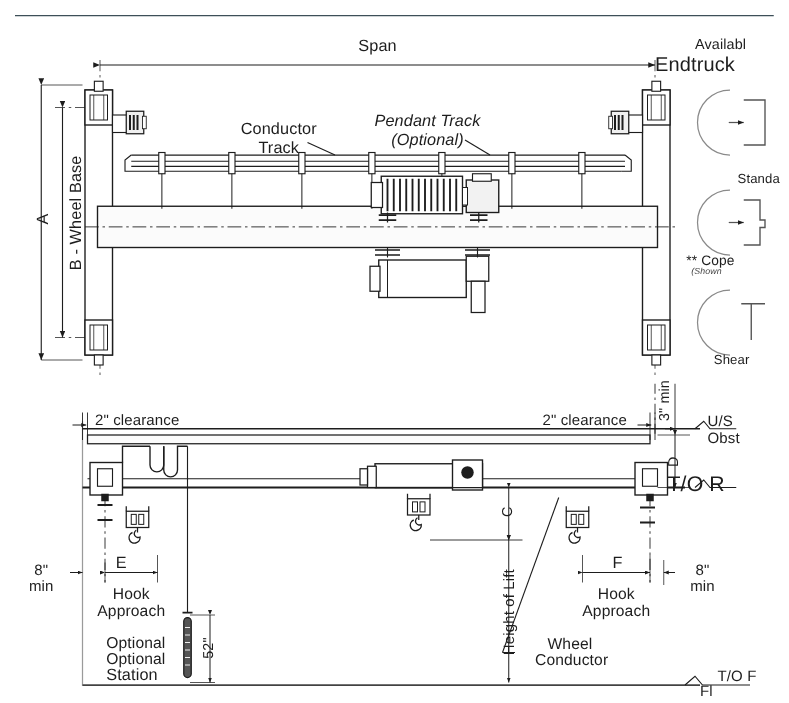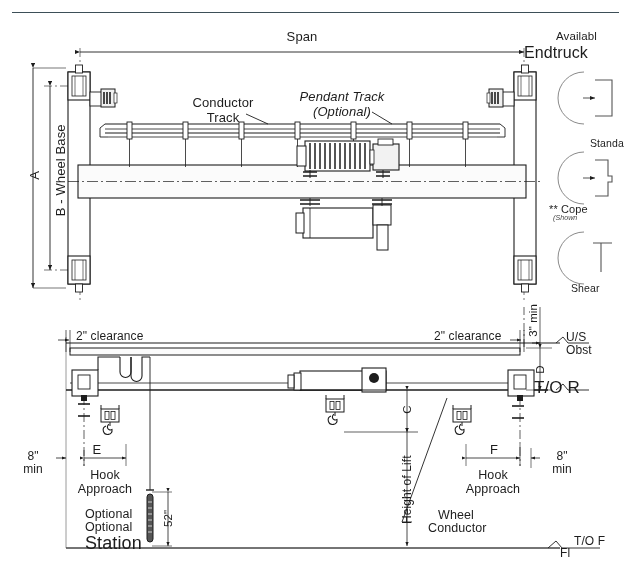--- a/index.html
+++ b/index.html
@@ -355,21 +355,21 @@
   <div class="lbl c" style="left:484px;top:443px;width:20px;font-size:13px;">F</div>
 
   <div class="lbl c" style="left:60px;top:468px;width:90px;font-size:12.5px;">Hook</div>
   <div class="lbl c" style="left:53px;top:482px;width:104px;font-size:12.5px;">Approach</div>
 
   <div class="lbl c" style="left:448px;top:468px;width:90px;font-size:12.5px;">Hook</div>
   <div class="lbl c" style="left:441px;top:482px;width:104px;font-size:12.5px;">Approach</div>
 
   <div class="lbl" style="left:85px;top:507px;font-size:12.5px;">Optional</div>
   <div class="lbl" style="left:85px;top:520px;font-size:12.5px;">Optional</div>
-  <div class="lbl" style="left:85px;top:533px;font-size:18px;">Station</div>
+  <div class="lbl" style="left:85px;top:533px;font-size:13px;">Station</div>
 
   <div class="lbl rot90" style="left:146px;top:512px;width:44px;font-size:11.5px;text-align:center;">52"</div>
 
   <div class="lbl" style="left:438px;top:508px;font-size:12.5px;">Wheel</div>
   <div class="lbl" style="left:428px;top:521px;font-size:12.5px;">Conductor</div>
 
   <div class="lbl" style="left:574px;top:535px;font-size:12px;">T/O F</div>
   <div class="lbl" style="left:560px;top:547px;font-size:12px;">Fl</div>
 
 </div>

